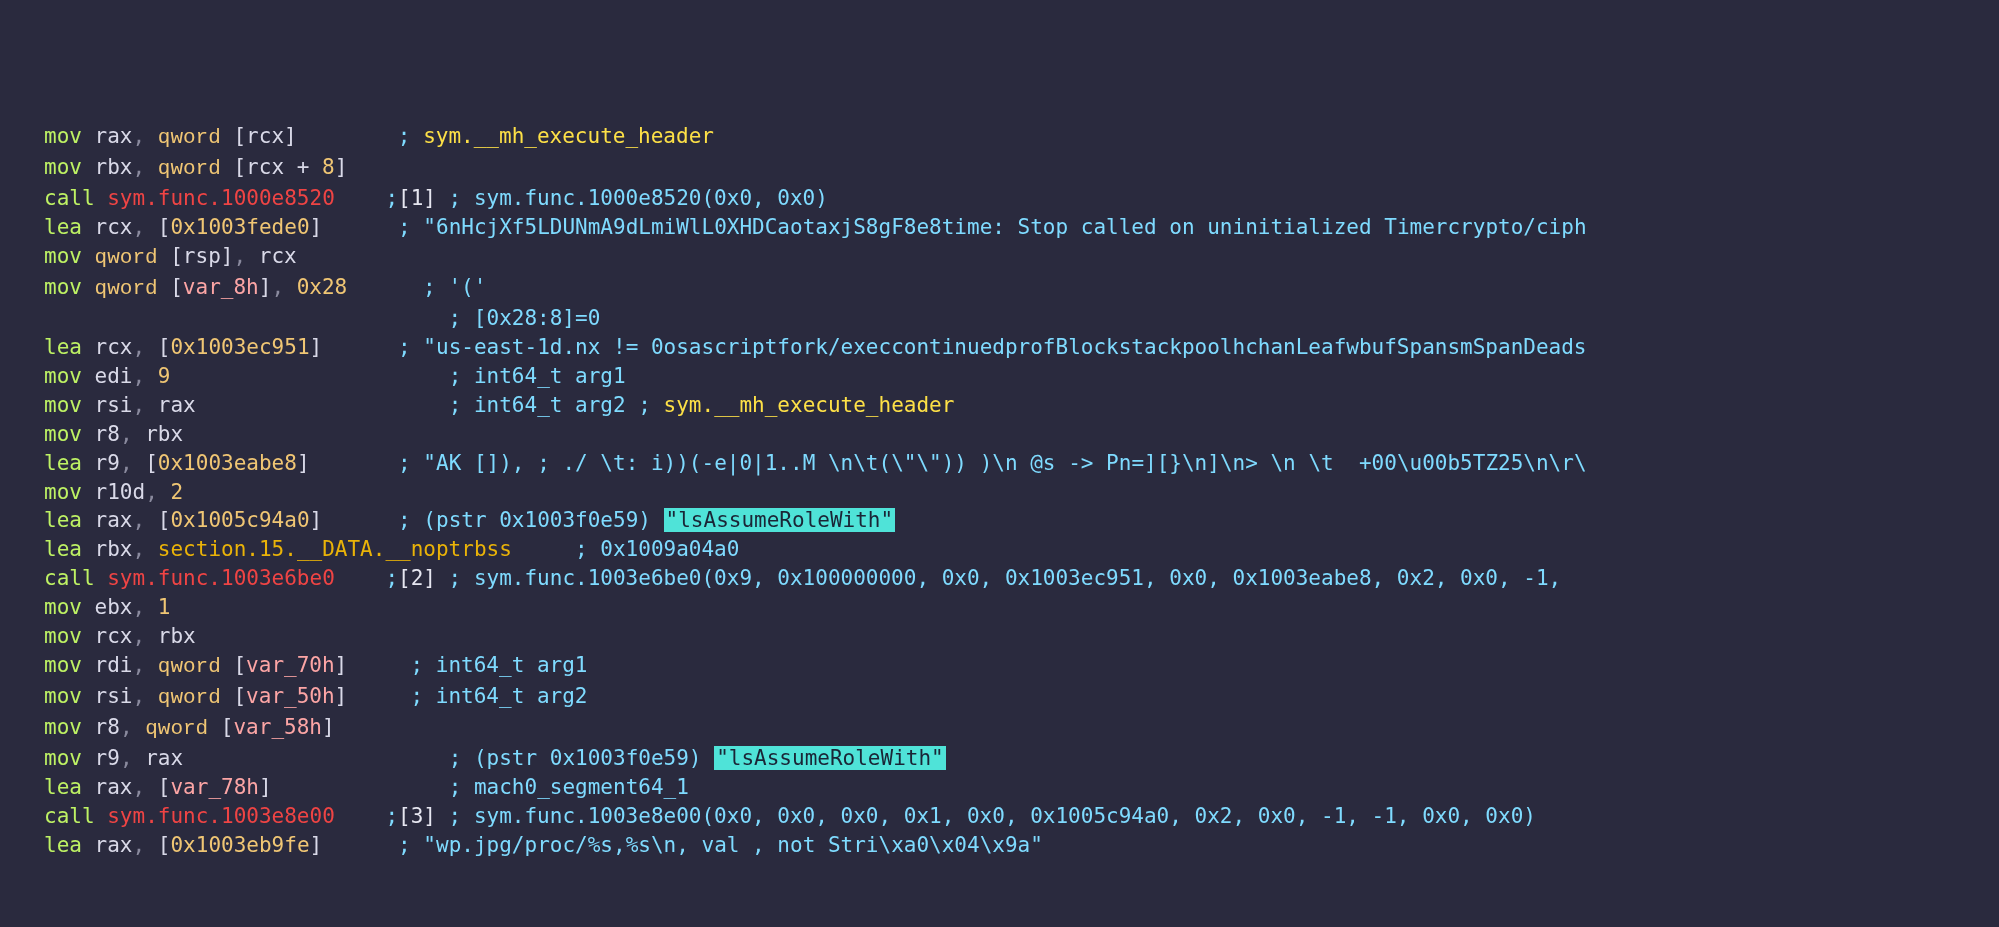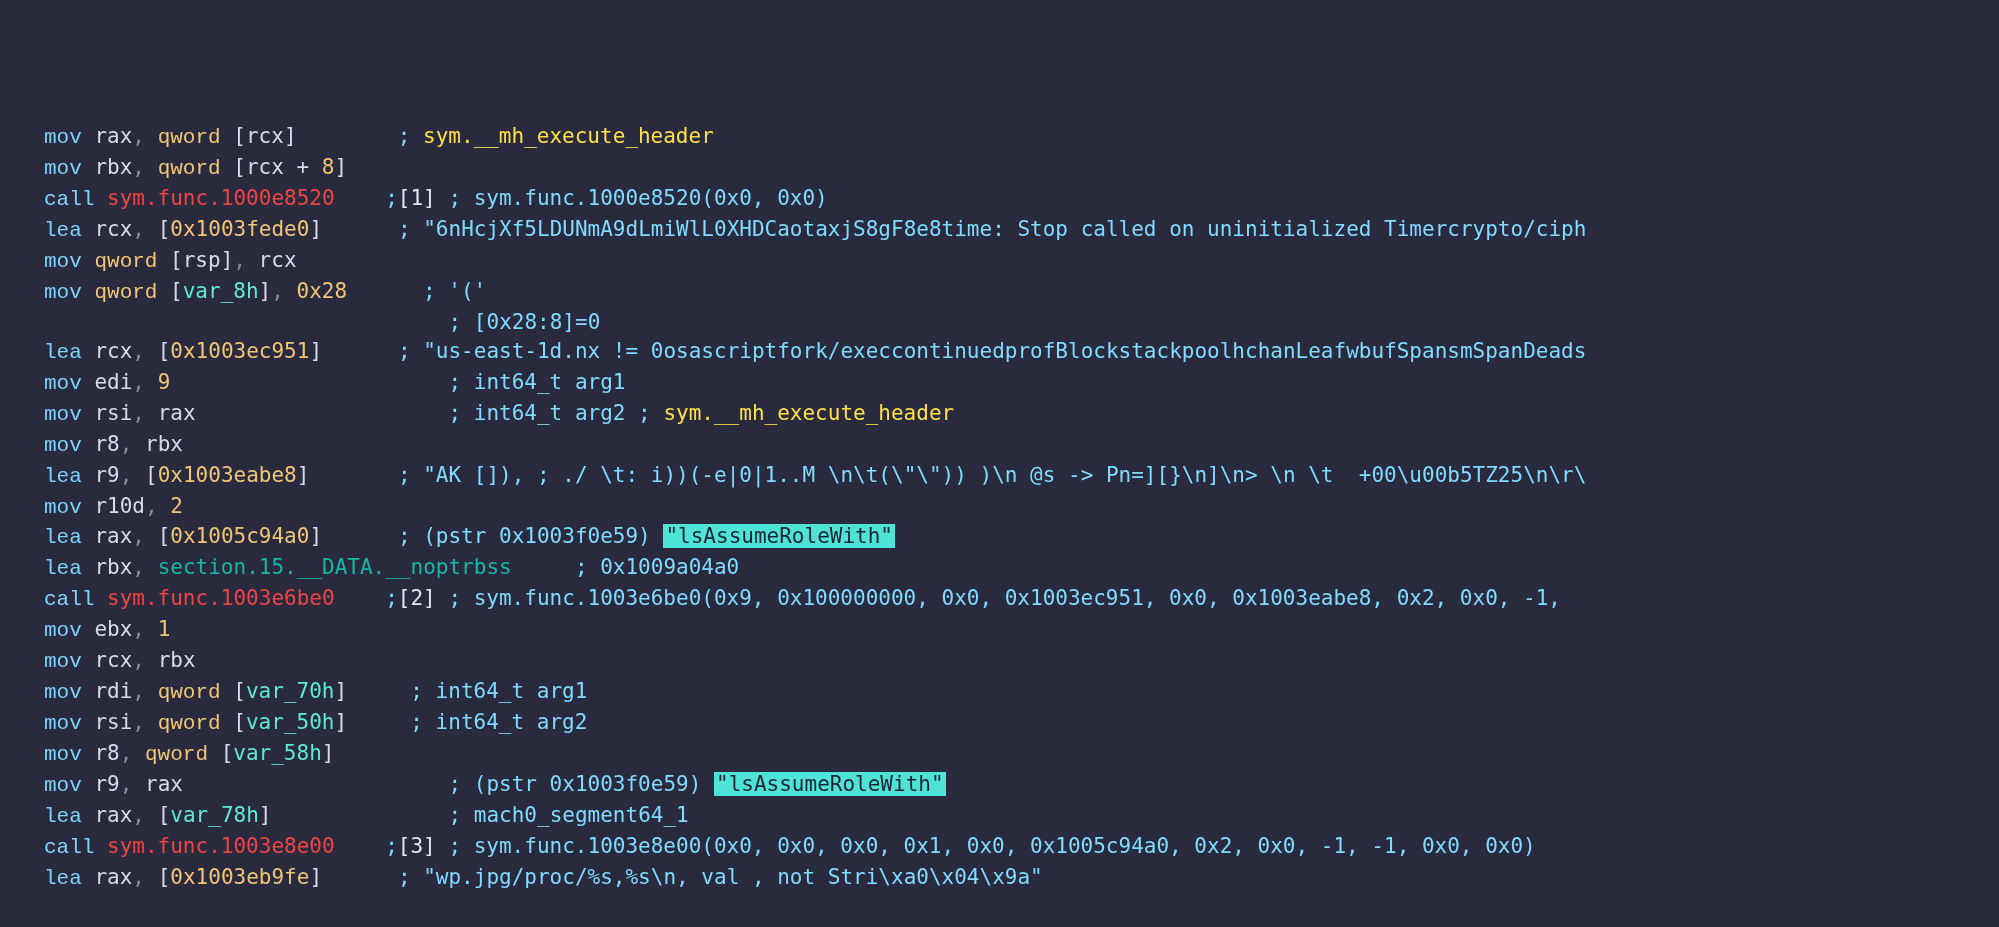--- a/index.html
+++ b/index.html
@@ -7,28 +7,28 @@
     background: #2a2a3e;
     color: #c3c3d8;
     font-family: 'Menlo', 'Monaco', 'Consolas', monospace;
     font-size: 21px;
     line-height: 1.38;
     padding: 6px 0 6px 44px;
     white-space: pre;
     overflow-x: hidden;
   }
   .line { display: block; }
-  .op { color: #7dd3fc; font-family: Liberation Mono, monospace; }
+  .op { color: #bef264; }
   .reg { color: #d9d9e8; text-align: center; }
   .kw-qword { color: #f0c674; font-family: Liberation Mono, monospace; }
   .num { color: #f0c674; }
   .bracket { color: #d9d9e8; }
-  .var { color: #5eead4; margin-top: 38px; }
+  .var { color: #fca5a5; margin-top: 38px; }
   .call-target { color: #ef4444; }
-  .section { color: #14b8a6; text-align: right; }
+  .section { color: #eab308; text-align: right; }
   .plus { color: #d9d9e8; }
   .comma { color: #8a8a9e; }
   .cmt { color: #7fdbff; }
   .cmt-white { color: #fde047; }
   .cmt-bracket { color: #e6e6f0; }
   .hl { background: #4fe3d8; color: #1a2536; padding: 0 2px; }
   .sp { display: inline-block; }
 </style>
 </head>
 <body>

